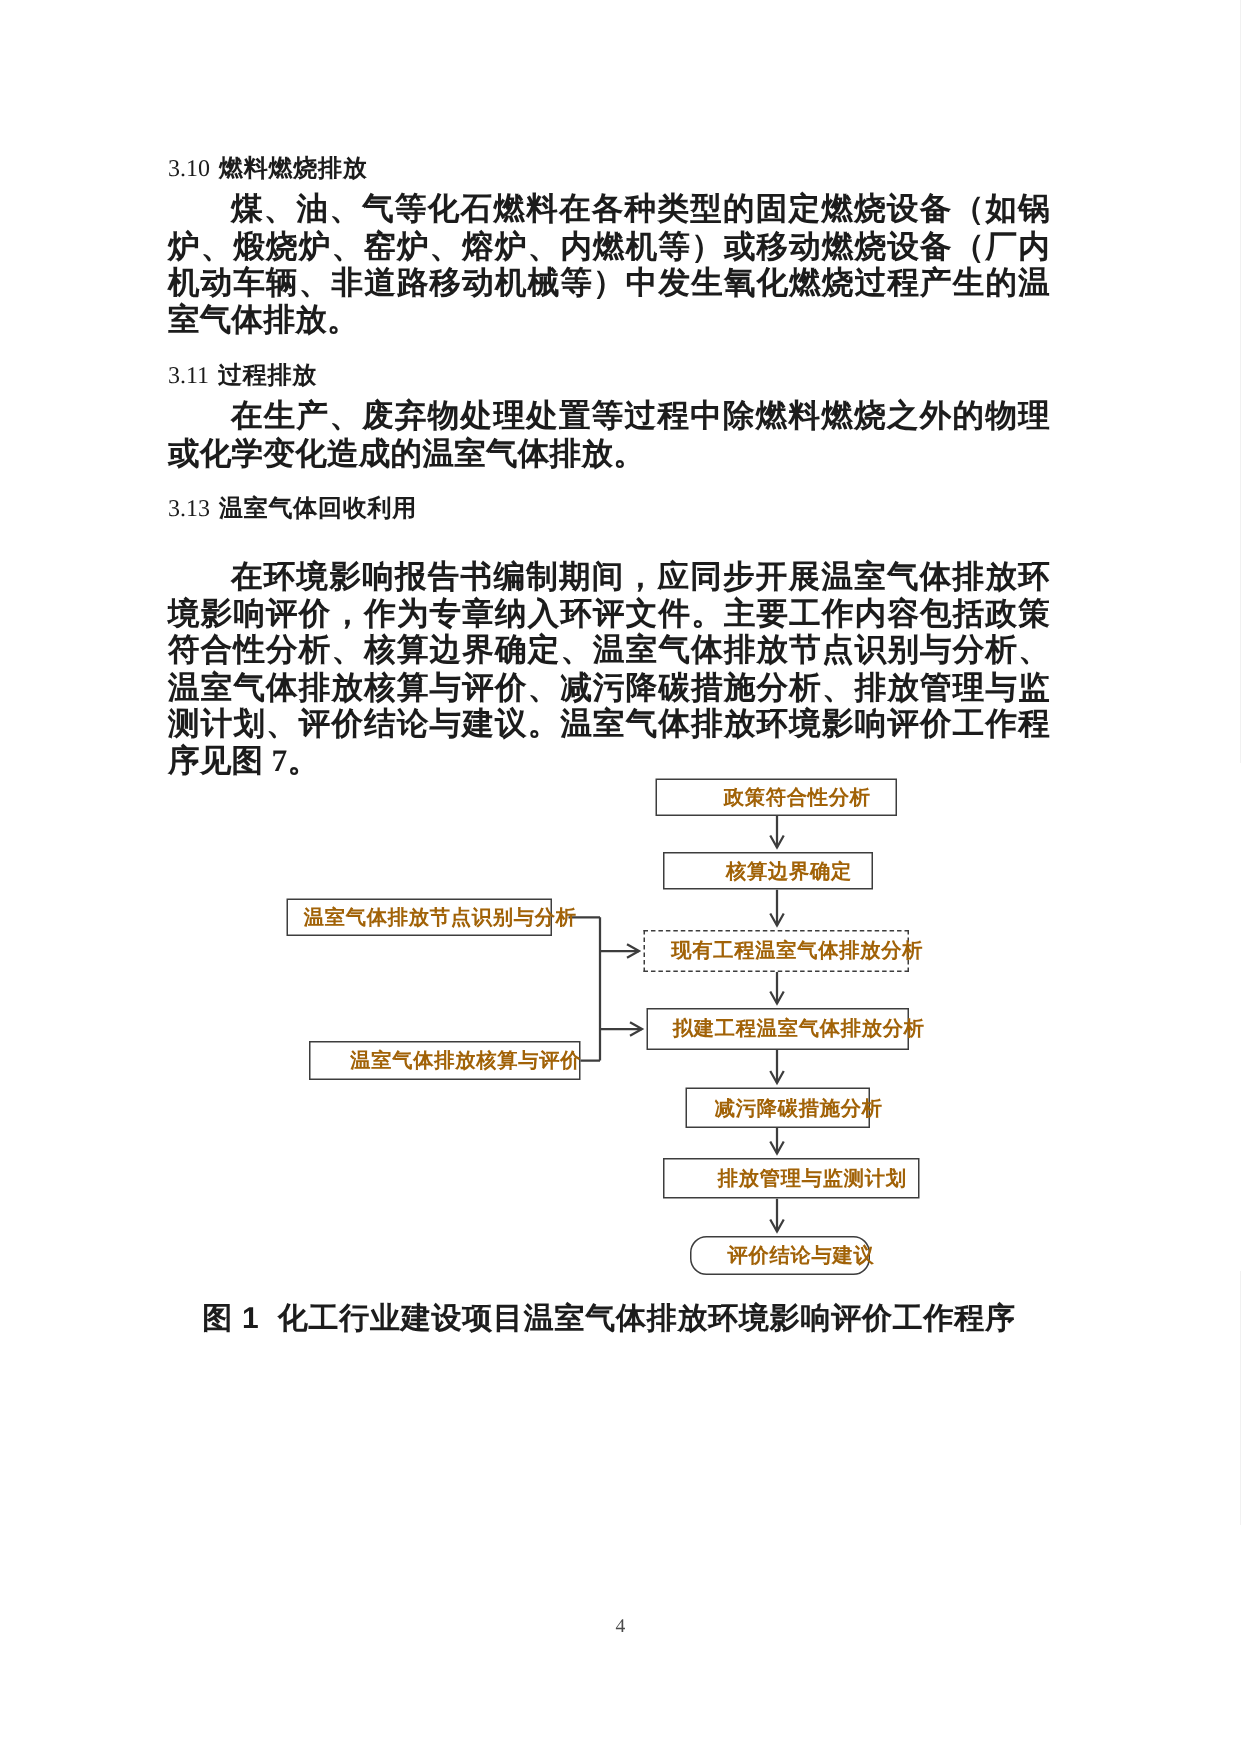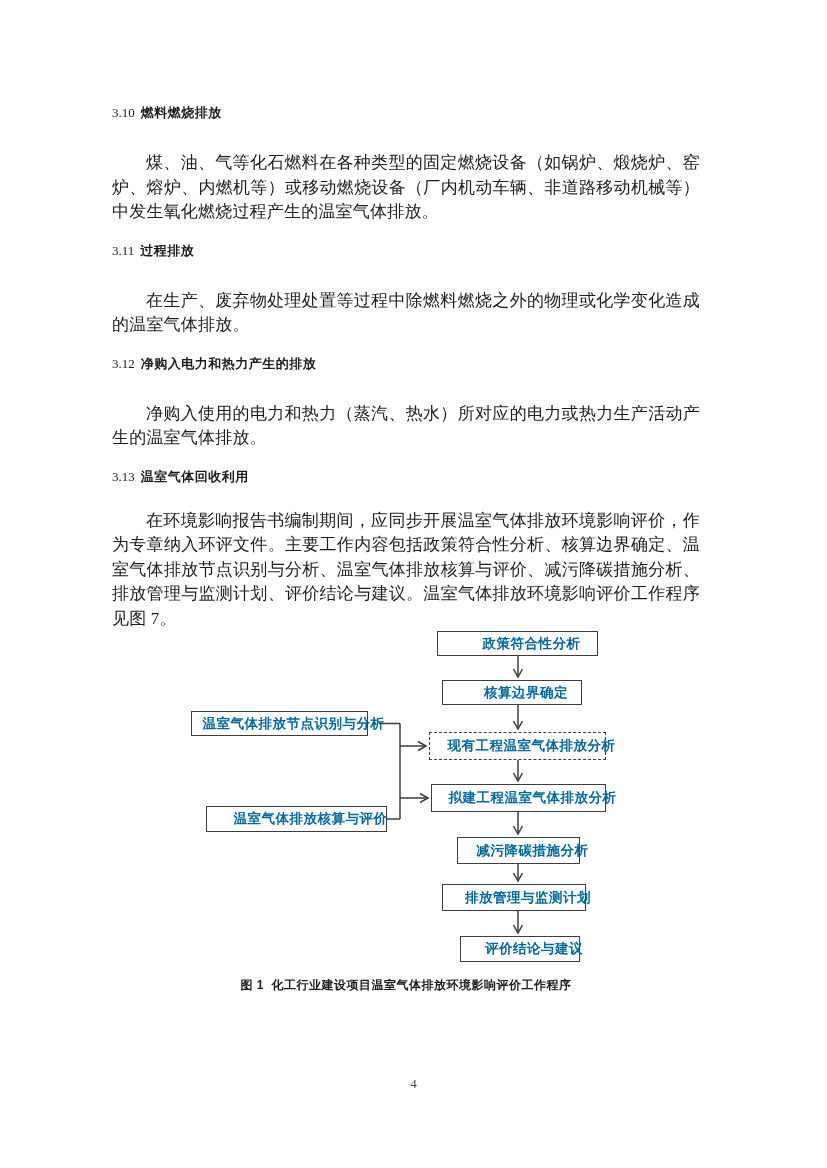--- a/index.html
+++ b/index.html
@@ -7,59 +7,59 @@
     position:relative;
     width:827px; height:1168px;
     margin:0 auto;
     background:#ffffff;
     box-sizing:border-box;
     padding:103px 127px 0 112px;
     font-family:"Liberation Serif","DejaVu Serif",serif;
     color:#1c1c1c;
     overflow:hidden;
   }
-  .h2 { margin:16px 0 0 0; font-size:13px; line-height:20px; font-weight:700; }
+  .h2 { margin:16px 0 0 0; font-size:16px; line-height:20px; font-weight:700; }
   .sec:first-child .h2 { margin-top:0; }
   .h2 .num { font-family:"Liberation Serif","DejaVu Serif",serif; font-weight:400; }
   .h2 .ttl { font-family:"Liberation Sans","DejaVu Sans",sans-serif; margin-left:6px; letter-spacing:0.5px; }
   .sec.lvl1 .h2 { font-size:17px; line-height:22px; margin-top:17px; }
   .para {
-    margin:28px 0 0 0;
-    font-size:17px; line-height:24.5px;
+    margin:4px 0 0 0;
+    font-size:21px; line-height:24.5px;
     text-align:justify; text-justify:inter-ideograph;
-    text-indent:2em; letter-spacing:0.2px;
+    text-indent:2em; letter-spacing:0.2px;font-weight:bold;
   }
   .sec.lvl1 .para { margin-top:22px; }
 
   
   .chart { position:relative; height:340px; margin-top:-2px; }
   .wires { position:absolute; left:0; top:0; }
   .node {
     position:absolute; box-sizing:border-box;
     border:1.6px solid #3d3d3d; background:#fff;
     display:flex; align-items:center; justify-content:center;
     font-family:"Liberation Sans","DejaVu Sans",sans-serif;
     font-size:13.5px; font-weight:700; letter-spacing:0.5px;
-    white-space:nowrap; color:#0369a1;padding-left:28px;
+    white-space:nowrap; color:#a16207;padding-left:28px;
   }
   .node.dashed { border-style:dashed; }
   .nA { left:325px; top:2px;   width:161px; height:25px; }
   .nB { left:330px; top:51px;  width:140px; height:25px; }
   .nC { left:317px; top:103px; width:177px; height:28px; }
   .nD { left:319px; top:155px; width:175px; height:28px; }
   .nE { left:345px; top:208px; width:123px; height:27px; }
-  .nF { left:330px; top:255px; width:144px; height:27px; }
-  .nG { left:348px; top:307px; width:120px; height:26px; }
+  .nF { left:330px; top:255px; width:171px; height:27px; }
+  .nG { left:348px; top:307px; width:120px; height:26px;border-radius:11px; }
   .nL1 { left:79px; top:82px;  width:177px; height:25px; }
   .nL2 { left:94px; top:177px; width:181px; height:26px; }
 
   .caption {
     margin-top:8px; text-align:center;
     font-family:"Liberation Sans","DejaVu Sans",sans-serif;
-    font-size:12px; font-weight:700; letter-spacing:0.5px;
+    font-size:20px; font-weight:700; letter-spacing:0.5px;
     white-space:pre-wrap;
   }
   .footer {
     position:absolute; left:0; right:0; top:1076px;
     text-align:center; font-size:13px; color:#4a4a4a;
   }
 </style>
 </head>
 <body>
 
@@ -68,24 +68,20 @@
   <section class="sec">
     <h2 class="h2"><span class="num">3.10</span><span class="ttl">燃料燃烧排放</span></h2>
     <p class="para">煤、油、气等化石燃料在各种类型的固定燃烧设备（如锅炉、煅烧炉、窑炉、熔炉、内燃机等）或移动燃烧设备（厂内机动车辆、非道路移动机械等）中发生氧化燃烧过程产生的温室气体排放。</p>
   </section>
 
   <section class="sec">
     <h2 class="h2"><span class="num">3.11</span><span class="ttl">过程排放</span></h2>
     <p class="para">在生产、废弃物处理处置等过程中除燃料燃烧之外的物理或化学变化造成的温室气体排放。</p>
   </section>
 
-  <section class="sec">
-    <h2 class="h2"><span class="num">3.12</span><span class="ttl">净购入电力和热力产生的排放</span></h2>
-    <p class="para">净购入使用的电力和热力（蒸汽、热水）所对应的电力或热力生产活动产生的温室气体排放。</p>
-  </section>
 
   <section class="sec">
     <h2 class="h2"><span class="num">3.13</span><span class="ttl">温室气体回收利用</span></h2>
   </section>
 
   <section class="sec lvl1">
     <p class="para">在环境影响报告书编制期间，应同步开展温室气体排放环境影响评价，作为专章纳入环评文件。主要工作内容包括政策符合性分析、核算边界确定、温室气体排放节点识别与分析、温室气体排放核算与评价、减污降碳措施分析、排放管理与监测计划、评价结论与建议。温室气体排放环境影响评价工作程序见图 7。</p>
   </section>
 
   <div class="chart">

